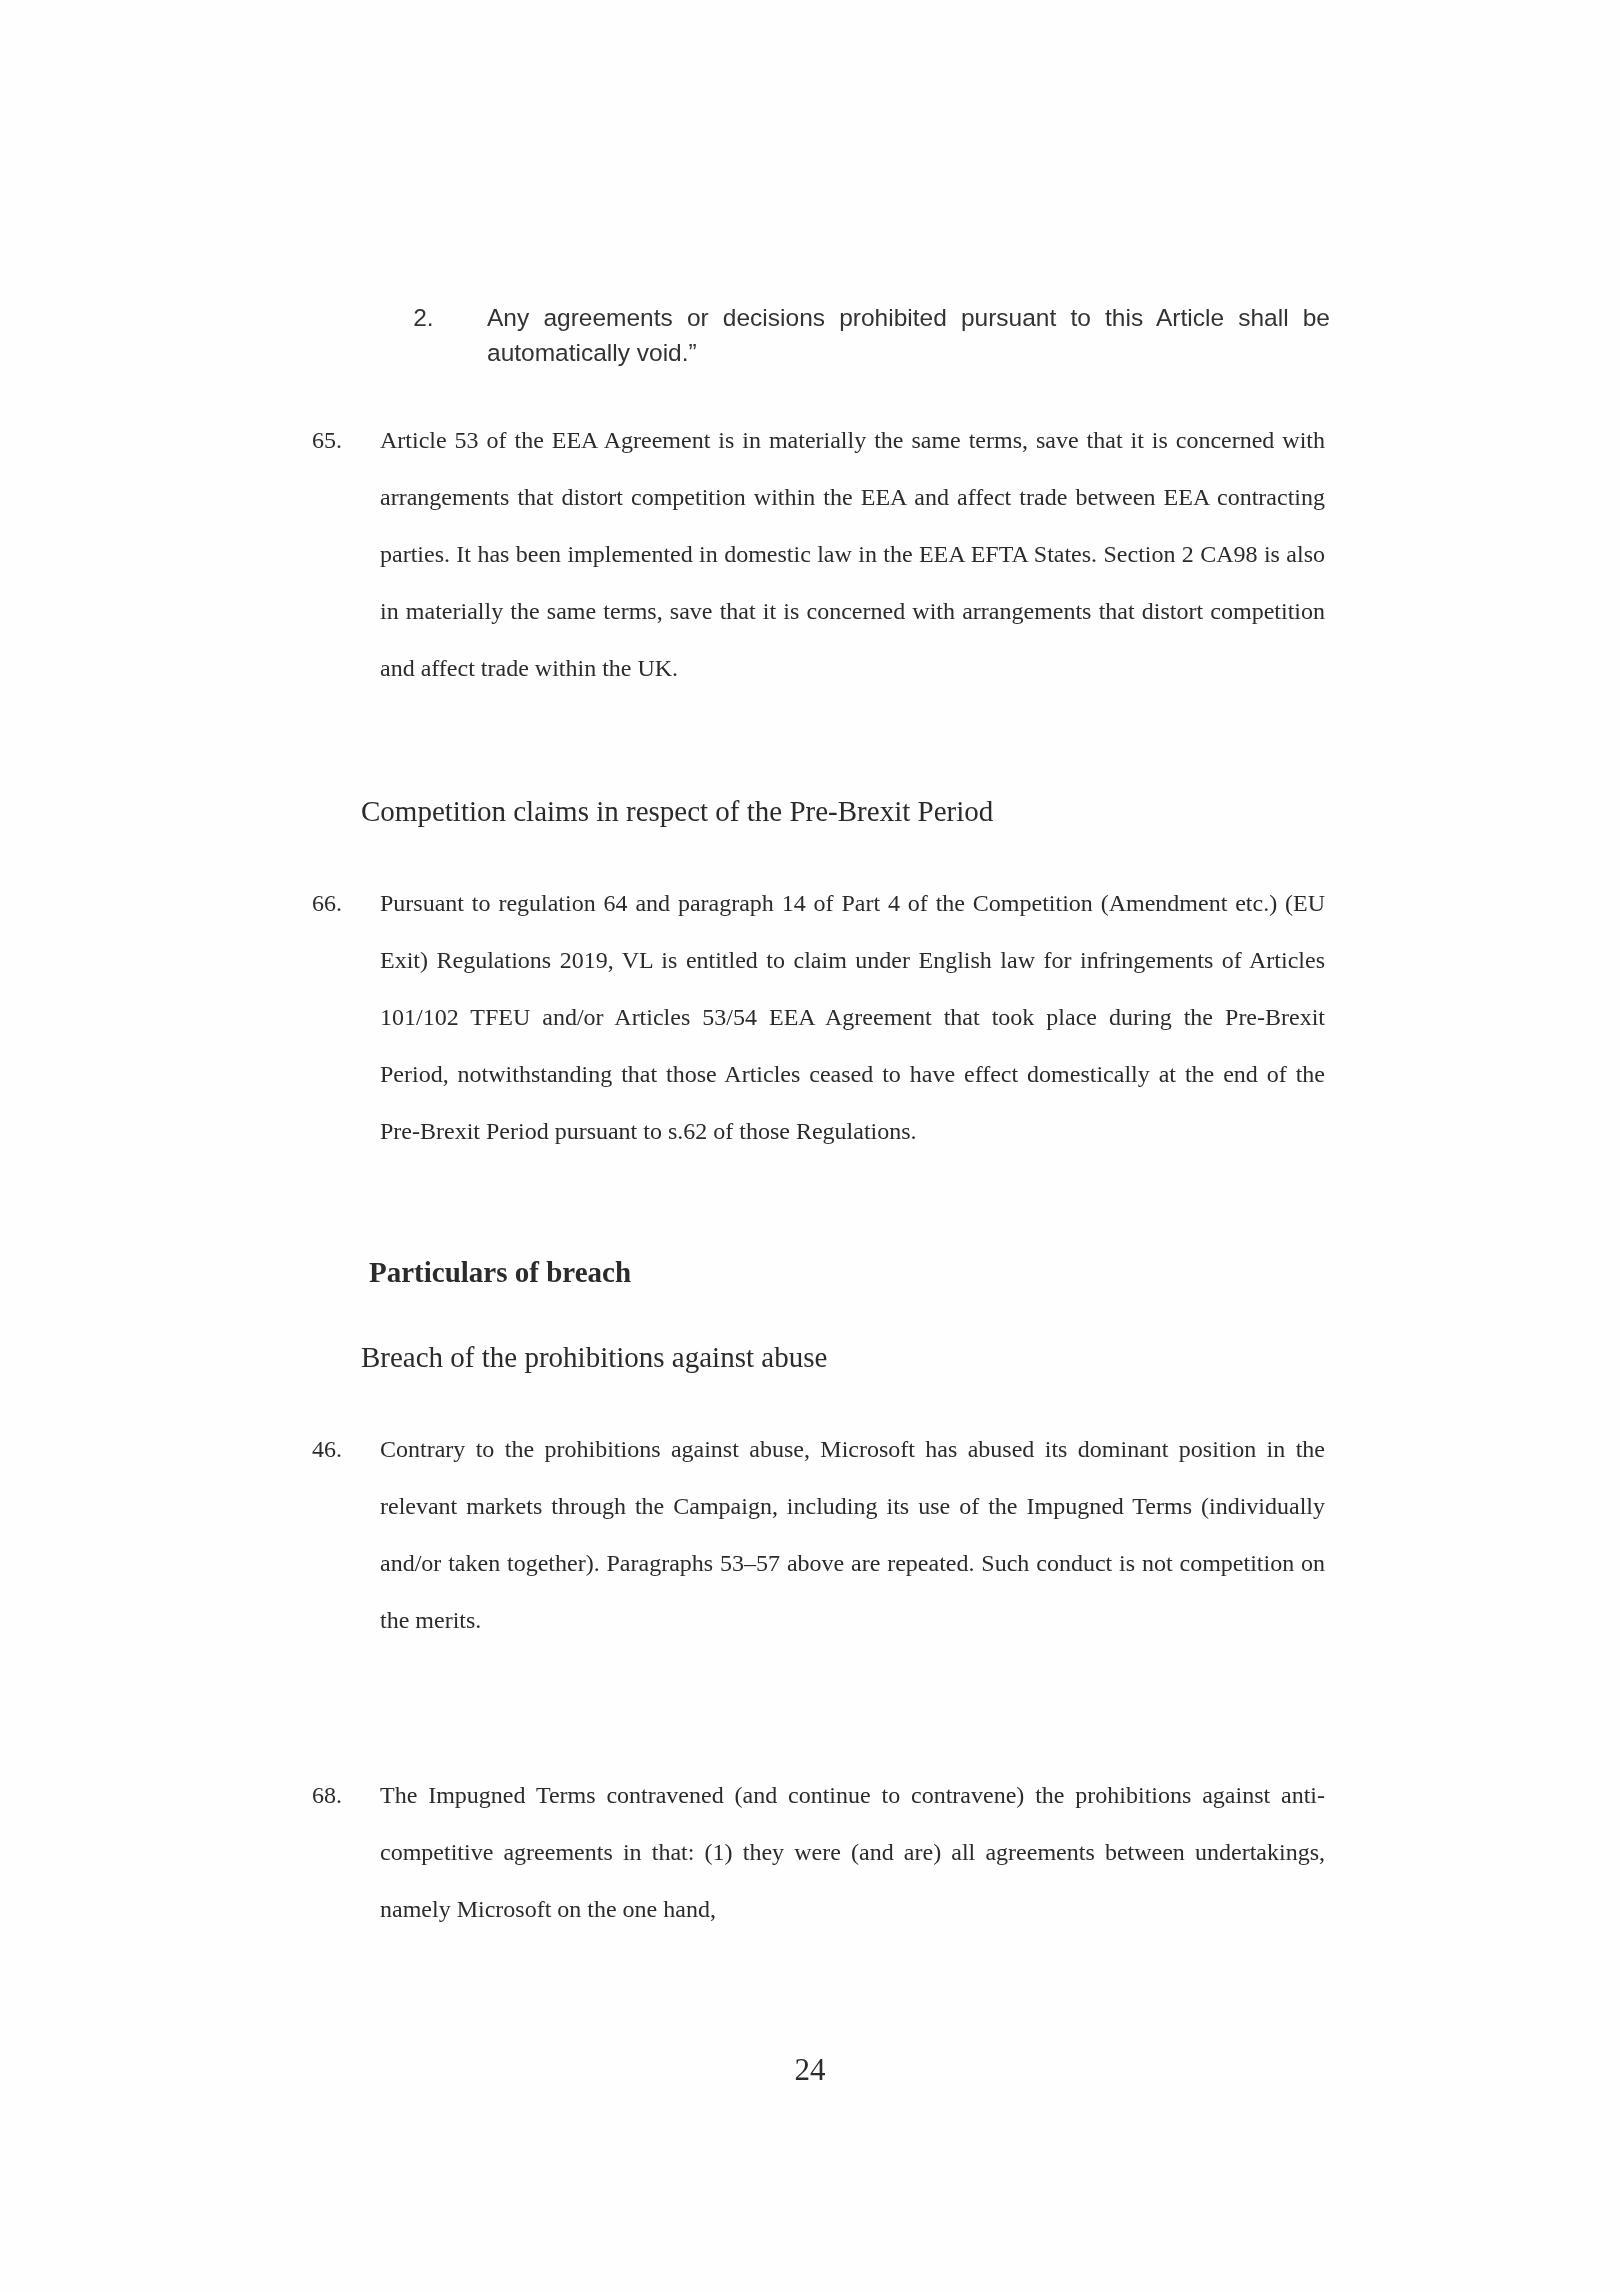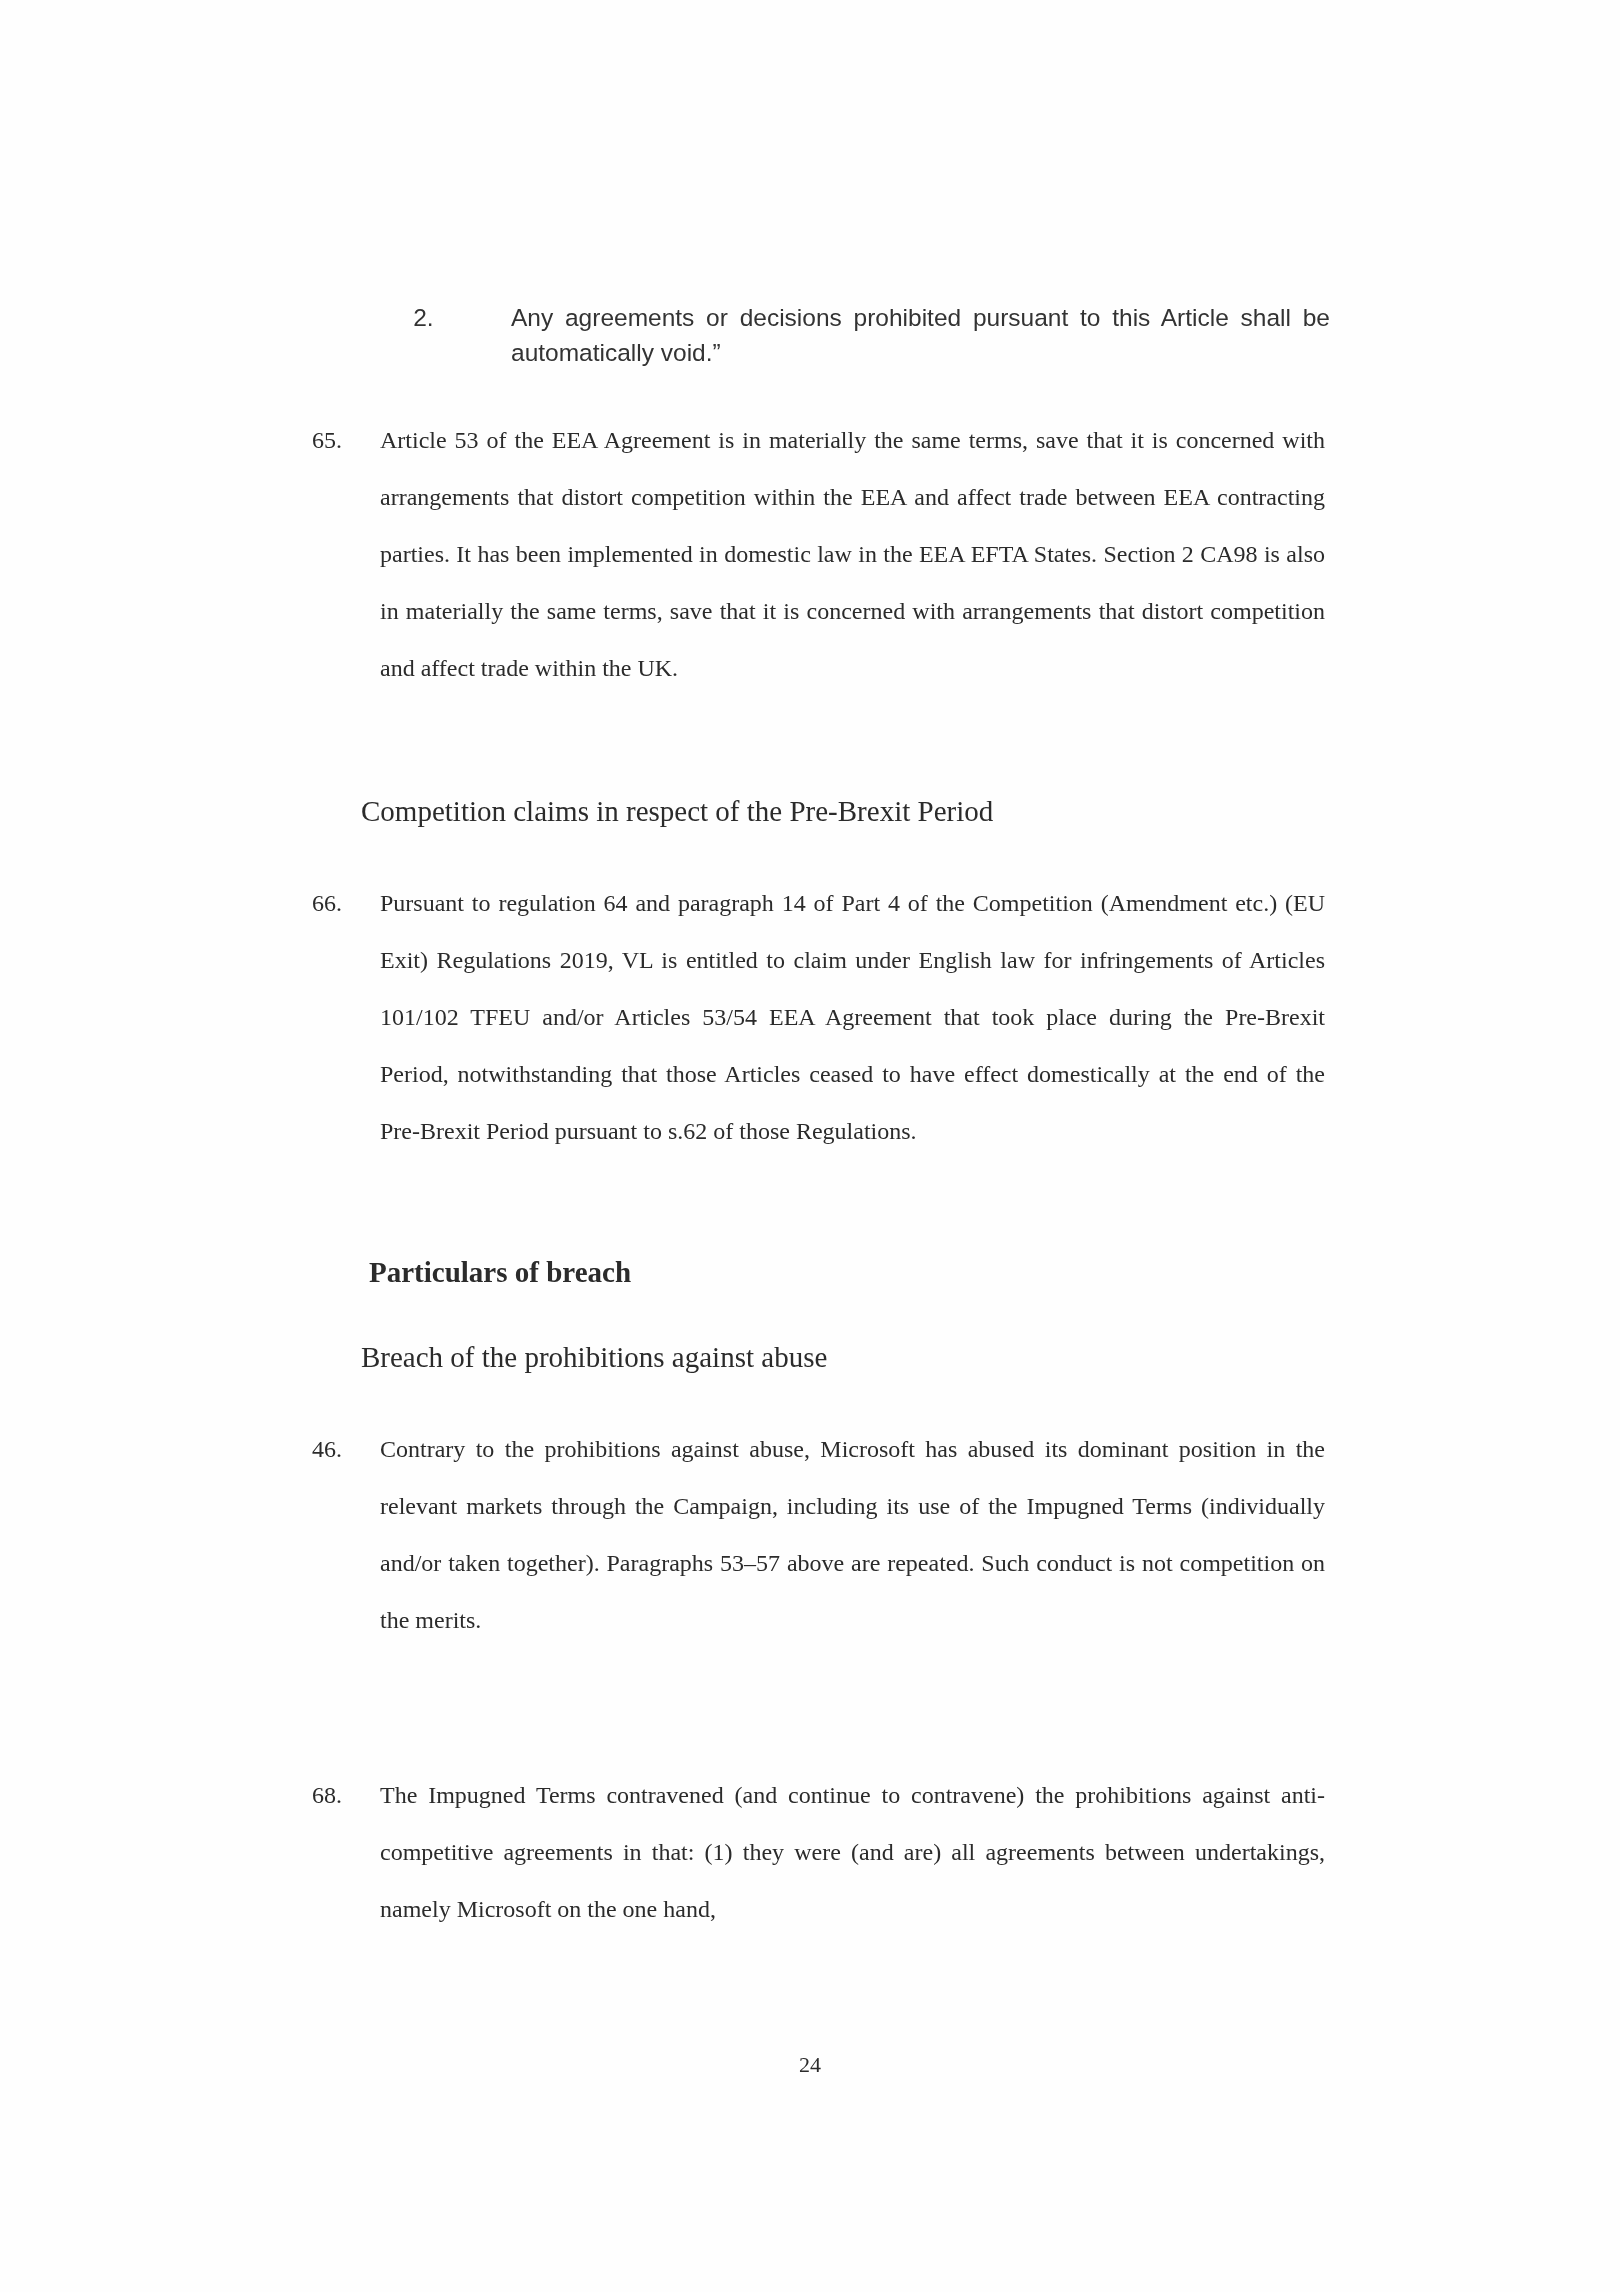--- a/index.html
+++ b/index.html
@@ -3,31 +3,31 @@
   <meta charset="utf-8">
   <style>
     html, body { margin: 0; padding: 0; background: #ffffff; }
     body { width: 1620px; height: 2293px; position: relative; overflow: hidden;
            font-family: "Liberation Serif", "DejaVu Serif", serif; color: #2b2b2b; }
     .page { position: absolute; left: 0; top: 0; width: 1620px; height: 2293px; background: #fefefe; }
 
     .quote-item { position: absolute; left: 423px; top: 300px; width: 907px;
                   font-family: "Liberation Sans", "DejaVu Sans", sans-serif; font-size: 24.5px; line-height: 35px; color: #333; }
     .quote-item .qnum { position: absolute; left: -9.8px; top: 0; }
-    .quote-item .qtext { margin-left: 88px; text-align: justify; text-align-last: left; }
+    .quote-item .qtext { margin-left: 64px; text-align: justify; text-align-last: left; }
 
     .para { position: absolute; left: 312px; width: 1013px; font-size: 24px; line-height: 57px; }
     .para .pnum { position: absolute; left: 0; top: 0; }
     .para .ptext { margin-left: 68px; text-align: justify; text-align-last: left; }
 
     .heading { position: absolute; left: 361px; font-size: 29px; line-height: 39px; }
     .heading.italic { }
     .heading.bold { font-weight: bold; }
 
-    .page-number { position: absolute; left: 0; width: 1620px; top: 2052px; text-align: center; font-size: 22px; }
+    .page-number { position: absolute; left: 0; width: 1620px; top: 2052px; text-align: center; font-size: 31px; }
   </style>
 </head>
 <body>
 
 <div class="page">
 
   <div class="quote-item">
     <span class="qnum">2.</span>
     <div class="qtext">Any agreements or decisions prohibited pursuant to this Article shall be automatically void.”</div>
   </div>

